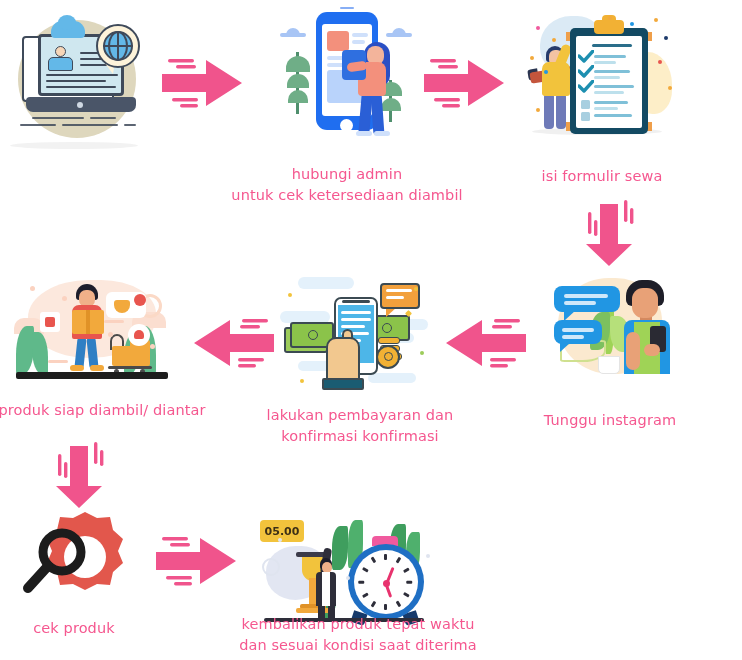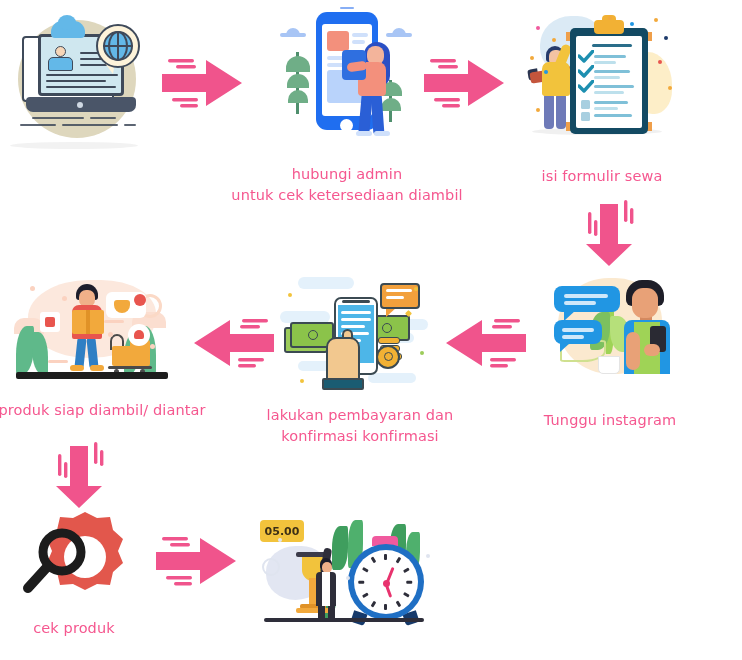--- a/index.html
+++ b/index.html
@@ -576,15 +576,17 @@
       <div class="rect s8-tick" style="left:112px; top:81px; transform:rotate(30deg);"></div>
       <div class="rect s8-tick" style="left:137px; top:81px; transform:rotate(-30deg);"></div>
       <div class="rect s8-hand1"></div>
       <div class="rect s8-hand2"></div>
       <div class="circ s8-center"></div>
       <div class="rect s8-ground"></div>
       <div class="dot-s" style="left:18px; top:18px; width:4px;height:4px;background:#dfe4ef;"></div>
       <div class="dot-s" style="left:86px; top:56px; width:4px;height:4px;background:#dfe4ef;"></div>
       <div class="dot-s" style="left:166px;top:34px; width:4px;height:4px;background:#dfe4ef;"></div>
     </div>
+    <div class="caption" style="left:-38px; top:122px; width:272px;">kembalikan produk tepat waktu
+dan sesuai kondisi saat diterima</div>
   </div>
 
 </div>
 
 </body></html>

